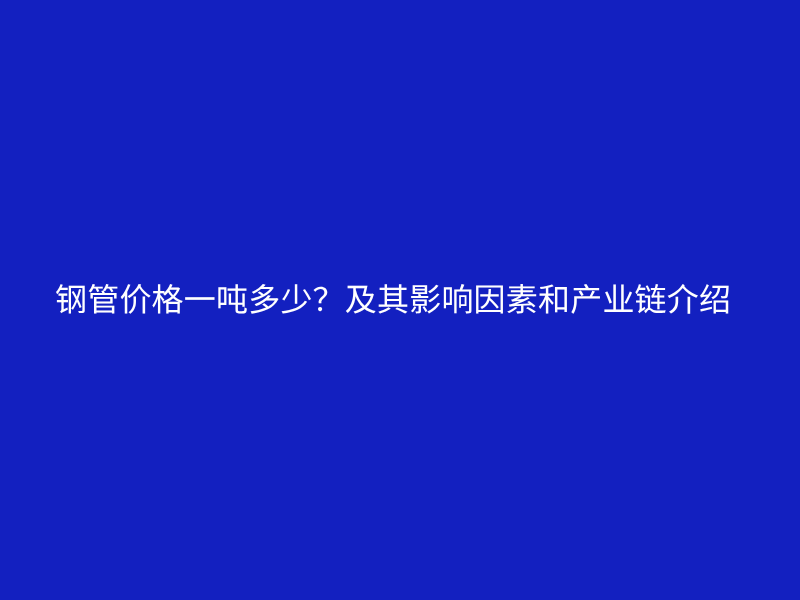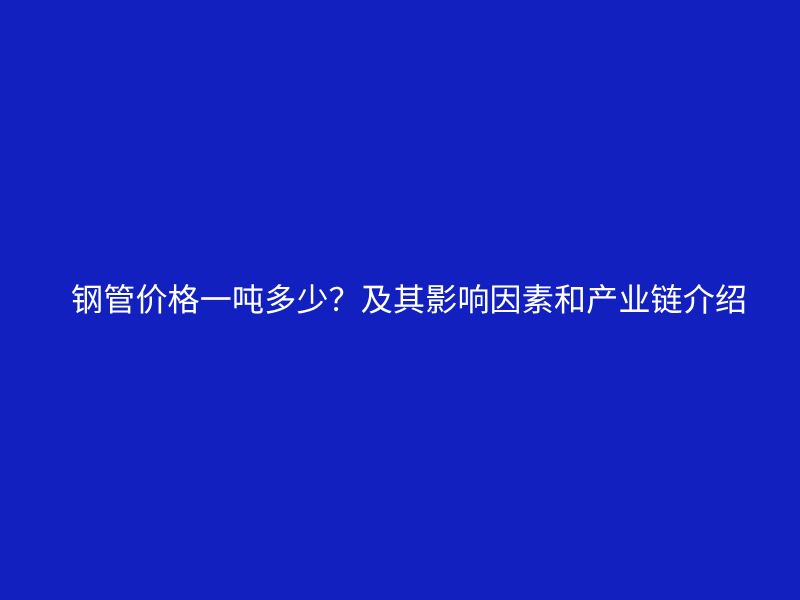--- a/index.html
+++ b/index.html
@@ -34,21 +34,21 @@
     height: 600px;
     display: flex;
     align-items: center;
     justify-content: flex-start;
     padding: 0 0 0 55px;
     box-sizing: border-box;
   }
 
   #headline {
     display: block;
-    margin: 16px;
+    margin: 0;
     padding: 0;
     color: #FFFFFF;
     font-family: "Liberation Sans", "DejaVu Sans", sans-serif;
     font-size: 32px;
     font-weight: 400;
     font-style: normal;
     line-height: 1.2;
     letter-spacing: 0.2px;
     white-space: nowrap;
     text-align: left;

